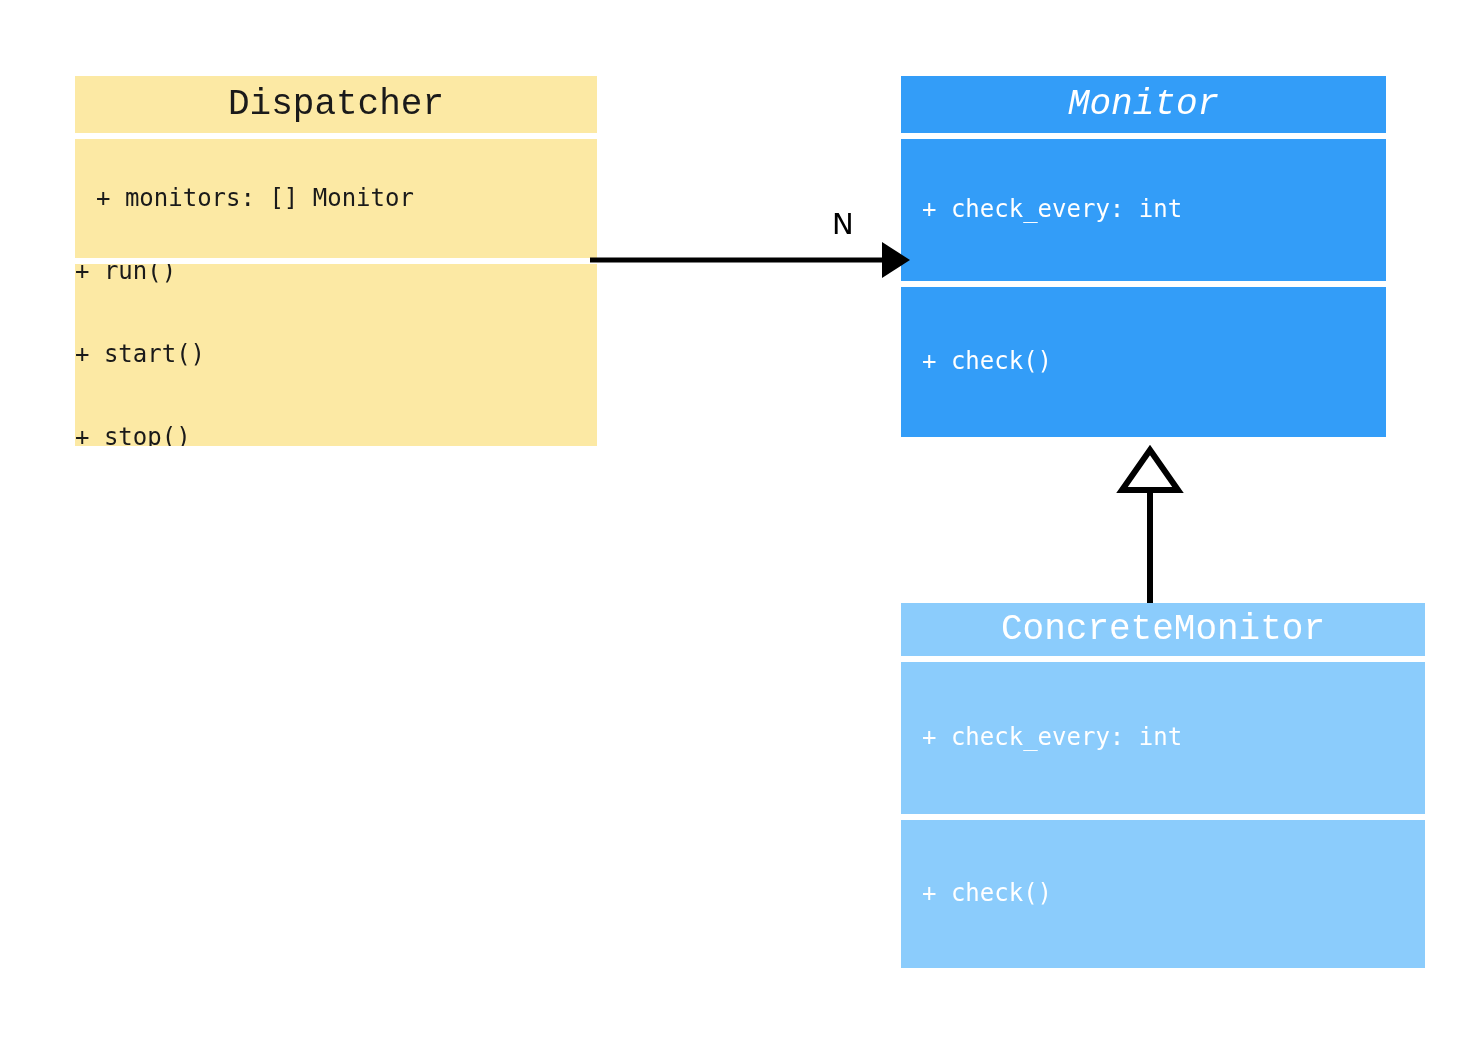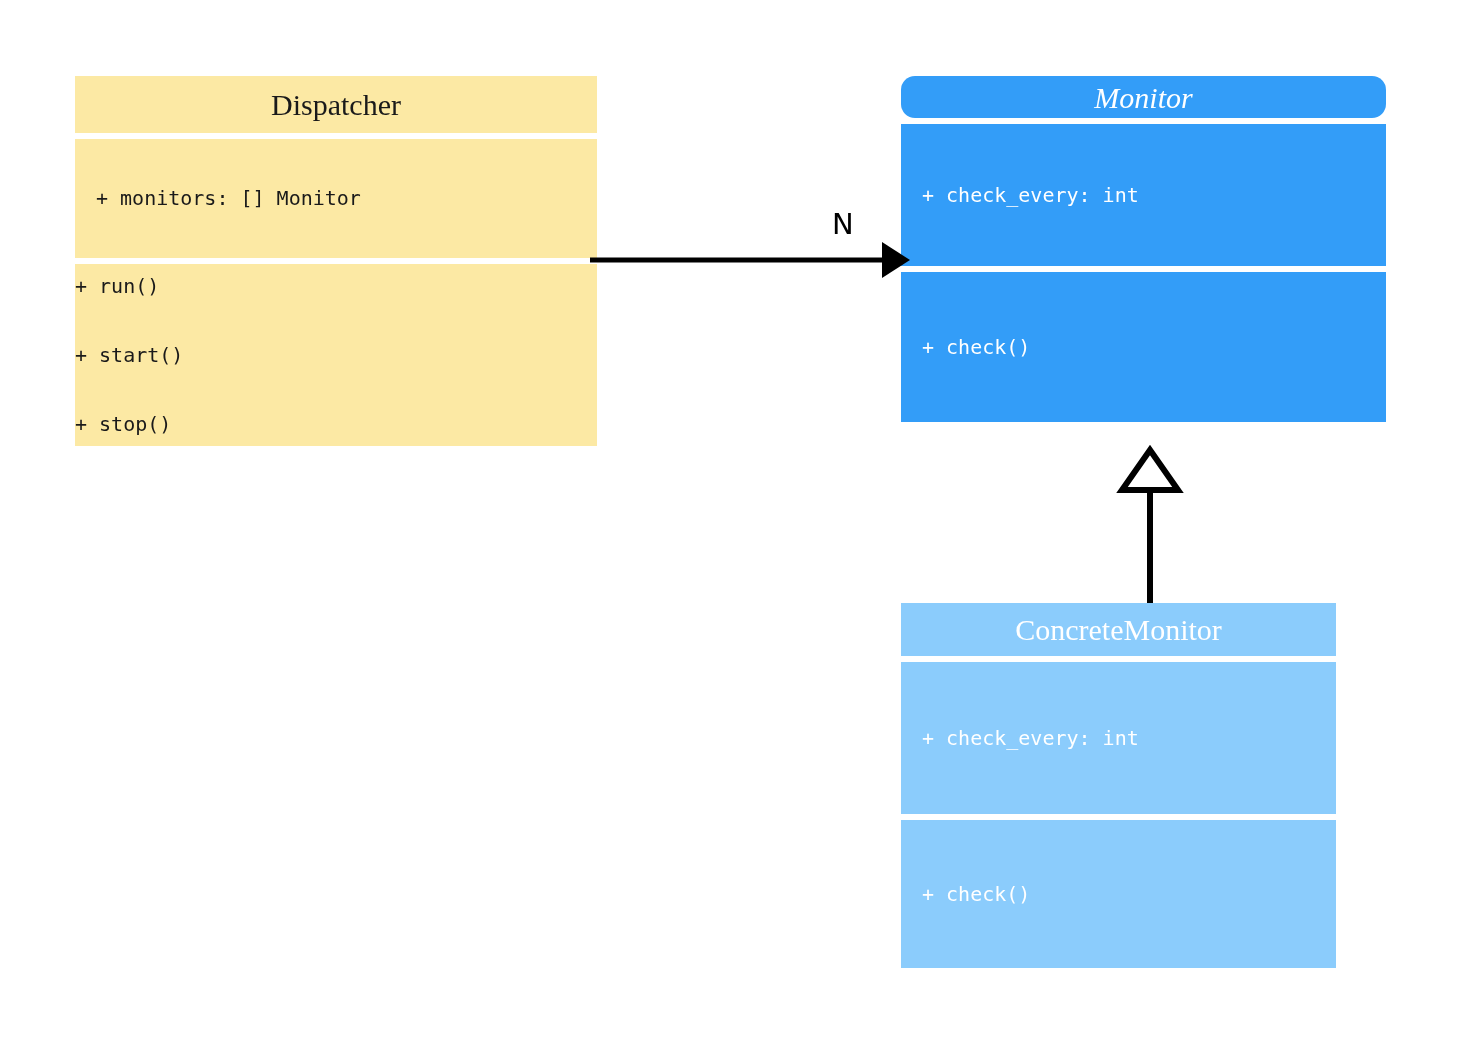--- a/index.html
+++ b/index.html
@@ -33,31 +33,31 @@
   }
   .compartment.body {
     justify-content: flex-start;
   }
   .sep {
     width: 100%;
     background: #ffffff;
   }
 
   .cls-name {
-    font-family: Liberation Serif, serif;
-    font-size: 30px;
+    font-family: Liberation Mono, monospace;
+    font-size: 36px;
     line-height: 1.1;
     white-space: pre;
   }
   .cls-name.abstract {
     font-style: italic;
   }
   .member-list {
     font-family: "DejaVu Sans Mono", "Liberation Mono", monospace;
-    font-size: 20px;
+    font-size: 24px;
     line-height: 1.15;
     white-space: pre;
     margin: 0;
     padding: 0;
   }
   .member-line {
     white-space: pre;
   }
 
   
@@ -72,30 +72,30 @@
   #dispatcher-class .ops    { height: 182px; }
   #dispatcher-class .sep    { height: 6px; }
 
   
   #monitor-class {
     left: 901px;
     top: 76px;
     width: 485px;
   }
   #monitor-class .compartment { background: #339df8; color: #ffffff; }
-  #monitor-class .header { height: 42px; border-radius: 14px; }
+  #monitor-class .header { height: 57px; }
   #monitor-class .attrs  { height: 142px; padding-left: 21px; }
   #monitor-class .ops    { height: 150px; padding-left: 21px; }
   #monitor-class .sep    { height: 6px; }
 
   
   #concrete-monitor-class {
     left: 901px;
     top: 603px;
-    width: 435px;
+    width: 524px;
   }
   #concrete-monitor-class .compartment { background: #8bccfc; color: #ffffff; }
   #concrete-monitor-class .header { height: 53px; }
   #concrete-monitor-class .attrs  { height: 152px; padding-left: 21px; }
   #concrete-monitor-class .ops    { height: 148px; padding-left: 21px; }
   #concrete-monitor-class .sep    { height: 6px; }
 
   
   .connector {
     position: absolute;

